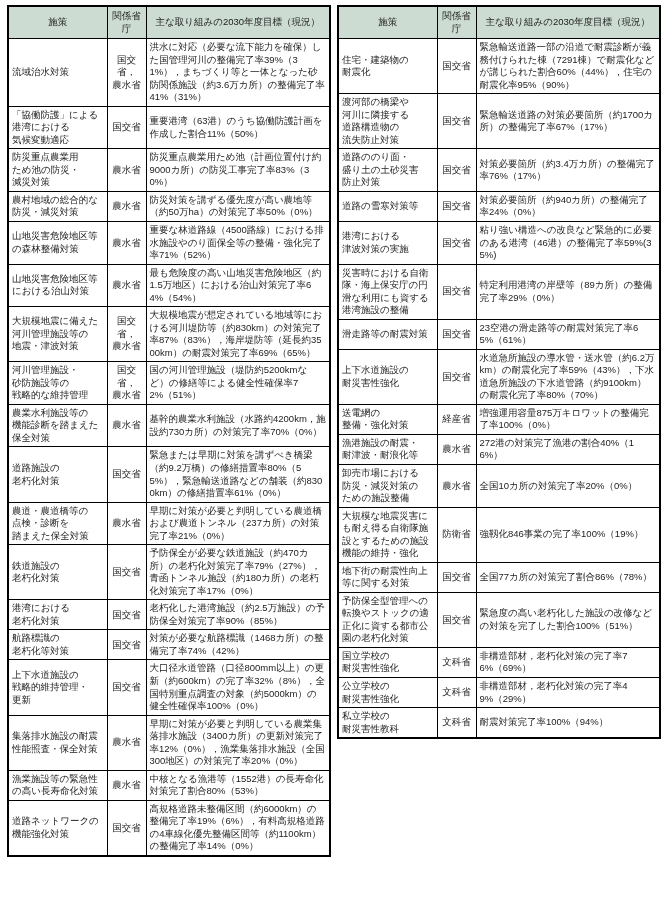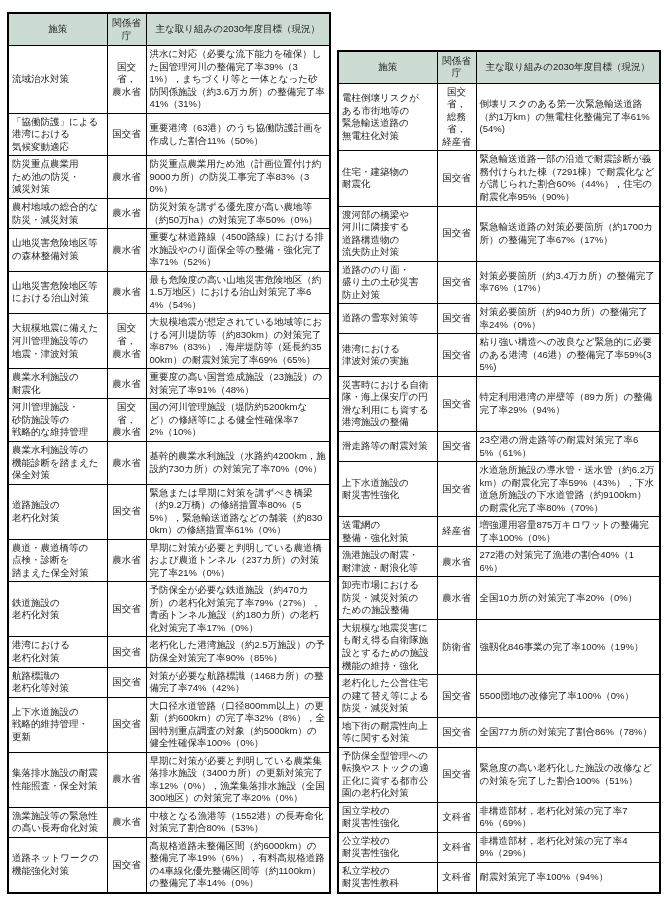--- a/index.html
+++ b/index.html
@@ -8,21 +8,21 @@
     font-family:"Liberation Sans","DejaVu Sans",sans-serif;
     color:#1c1c1c;
     -webkit-font-smoothing:antialiased;
   }
   .page{
     box-sizing:border-box;
     width:664px;height:899px;
     padding:5px 7px;
     display:flex;
     gap:6px;
-    align-items:flex-end;
+    align-items:flex-start;
   }
   table.measures{
     border-collapse:collapse;
     width:322px;
     table-layout:fixed;
     border:2px solid #000;
   }
   table.measures th, table.measures td{
     border:1px solid #000;
     font-size:9.5px;
@@ -103,32 +103,26 @@
         </tr>
         <tr>
           <td class="measure">大規模地震に備えた
 河川管理施設等の
 地震・津波対策</td>
           <td class="ministry">国交省，
 農水省</td>
           <td class="target">大規模地震が想定されている地域等における河川堤防等（約830km）の対策完了率87%（83%），海岸堤防等（延長約3500km）の耐震対策完了率69%（65%）</td>
         </tr>
         <tr>
-          <td class="measure">農業水利施設の
-耐震化</td>
-          <td class="ministry">農水省</td>
-          <td class="target">重要度の高い国営造成施設（23施設）の対策完了率91%（48%）</td>
-        </tr>
-        <tr>
           <td class="measure">河川管理施設・
 砂防施設等の
 戦略的な維持管理</td>
           <td class="ministry">国交省，
 農水省</td>
-          <td class="target">国の河川管理施設（堤防約5200kmなど）の修繕等による健全性確保率72%（10%）</td>
+          <td class="target">国の河川管理施設（堤防約5200kmなど）の修繕等による健全性確保率72%（51%）</td>
         </tr>
         <tr>
           <td class="measure">農業水利施設等の
 機能診断を踏まえた
 保全対策</td>
           <td class="ministry">農水省</td>
           <td class="target">基幹的農業水利施設（水路約4200km，施設約730カ所）の対策完了率70%（0%）</td>
         </tr>
         <tr>
           <td class="measure">道路施設の
@@ -197,30 +191,20 @@
     </colgroup>
     <thead>
       <tr>
         <th class="hdr" style="background: rgb(204, 220, 210);">施策</th>
         <th class="hdr" style="background: rgb(204, 220, 210);">関係省庁</th>
         <th class="hdr" style="background: rgb(204, 220, 210);">主な取り組みの2030年度目標（現況）</th>
       </tr>
     </thead>
     <tbody>
         <tr>
-          <td class="measure">電柱倒壊リスクが
-ある市街地等の
-緊急輸送道路の
-無電柱化対策</td>
-          <td class="ministry">国交省，
-総務省，
-経産省</td>
-          <td class="target">倒壊リスクのある第一次緊急輸送道路（約1万km）の無電柱化整備完了率61%(54%)</td>
-        </tr>
-        <tr>
           <td class="measure">住宅・建築物の
 耐震化</td>
           <td class="ministry">国交省</td>
           <td class="target">緊急輸送道路一部の沿道で耐震診断が義務付けられた棟（7291棟）で耐震化などが講じられた割合60%（44%），住宅の耐震化率95%（90%）</td>
         </tr>
         <tr>
           <td class="measure">渡河部の橋梁や
 河川に隣接する
 道路構造物の
 流失防止対策</td>
@@ -244,21 +228,21 @@
 津波対策の実施</td>
           <td class="ministry">国交省</td>
           <td class="target">粘り強い構造への改良など緊急的に必要のある港湾（46港）の整備完了率59%(35%)</td>
         </tr>
         <tr>
           <td class="measure">災害時における自衛
 隊・海上保安庁の円
 滑な利用にも資する
 港湾施設の整備</td>
           <td class="ministry">国交省</td>
-          <td class="target">特定利用港湾の岸壁等（89カ所）の整備完了率29%（94%）</td>
+          <td class="target">特定利用港湾の岸壁等（89カ所）の整備完了率29%（0%）</td>
         </tr>
         <tr>
           <td class="measure">滑走路等の耐震対策</td>
           <td class="ministry">国交省</td>
           <td class="target">23空港の滑走路等の耐震対策完了率65%（61%）</td>
         </tr>
         <tr>
           <td class="measure">上下水道施設の
 耐災害性強化</td>
           <td class="ministry">国交省</td>
@@ -285,27 +269,20 @@
         </tr>
         <tr>
           <td class="measure">大規模な地震災害に
 も耐え得る自衛隊施
 設とするための施設
 機能の維持・強化</td>
           <td class="ministry">防衛省</td>
           <td class="target">強靱化846事業の完了率100%（19%）</td>
         </tr>
         <tr>
-          <td class="measure">老朽化した公営住宅
-の建て替え等による
-防災・減災対策</td>
-          <td class="ministry">国交省</td>
-          <td class="target">5500団地の改修完了率100%（0%）</td>
-        </tr>
-        <tr>
           <td class="measure">地下街の耐震性向上
 等に関する対策</td>
           <td class="ministry">国交省</td>
           <td class="target">全国77カ所の対策完了割合86%（78%）</td>
         </tr>
         <tr>
           <td class="measure">予防保全型管理への
 転換やストックの適
 正化に資する都市公
 園の老朽化対策</td>

